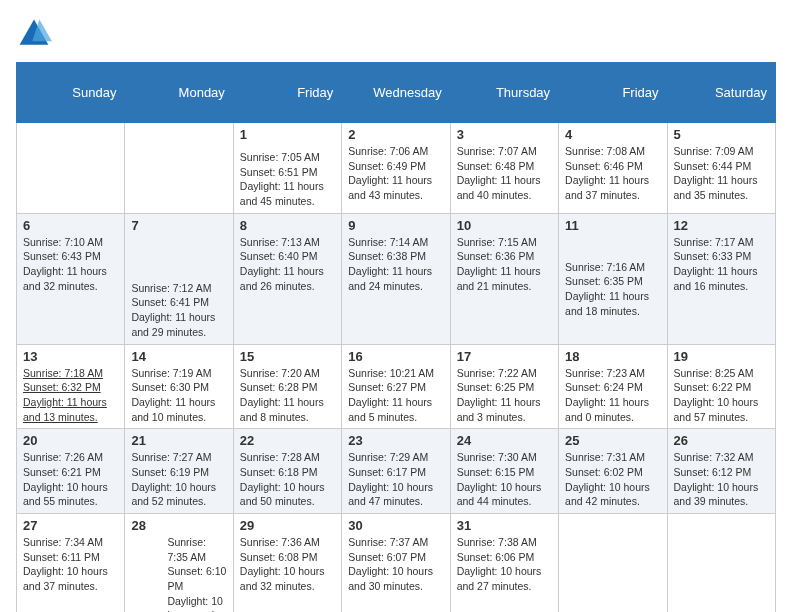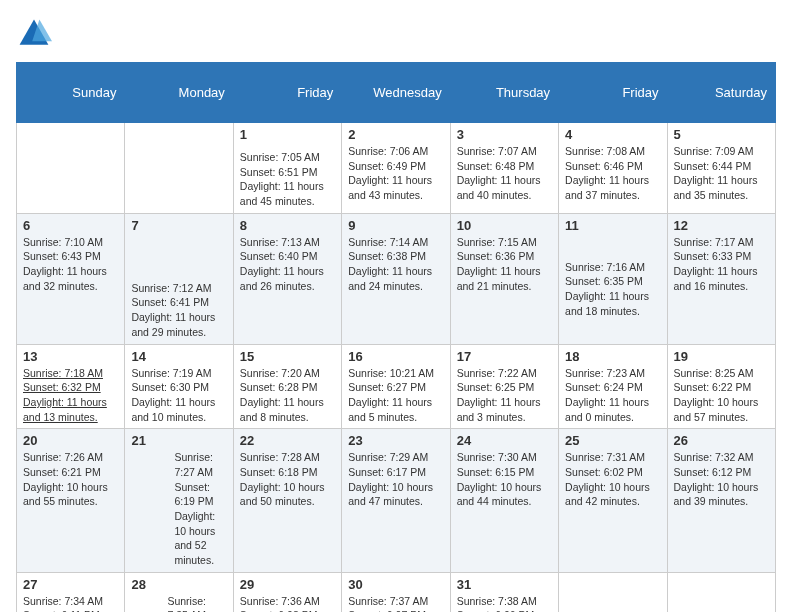--- a/index.html
+++ b/index.html
@@ -247,21 +247,21 @@
       </tr>
       <tr>
         <td>
           <span class="day-number">20</span>
           <div class="day-info" style="white-space: pre-line;">Sunrise: 7:26 AM
 Sunset: 6:21 PM
 Daylight: 10 hours and 55 minutes.</div>
         </td>
         <td>
           <span class="day-number">21</span>
-          <div class="day-info" style="white-space: pre-line; margin-left: 43px;">Sunrise: 7:27 AM
+          <div class="day-info" style="white-space: pre-line;">Sunrise: 7:27 AM
 Sunset: 6:19 PM
 Daylight: 10 hours and 52 minutes.</div>
         </td>
         <td>
           <span class="day-number">22</span>
           <div class="day-info" style="white-space: pre-line;">Sunrise: 7:28 AM
 Sunset: 6:18 PM
 Daylight: 10 hours and 50 minutes.</div>
         </td>
         <td>

